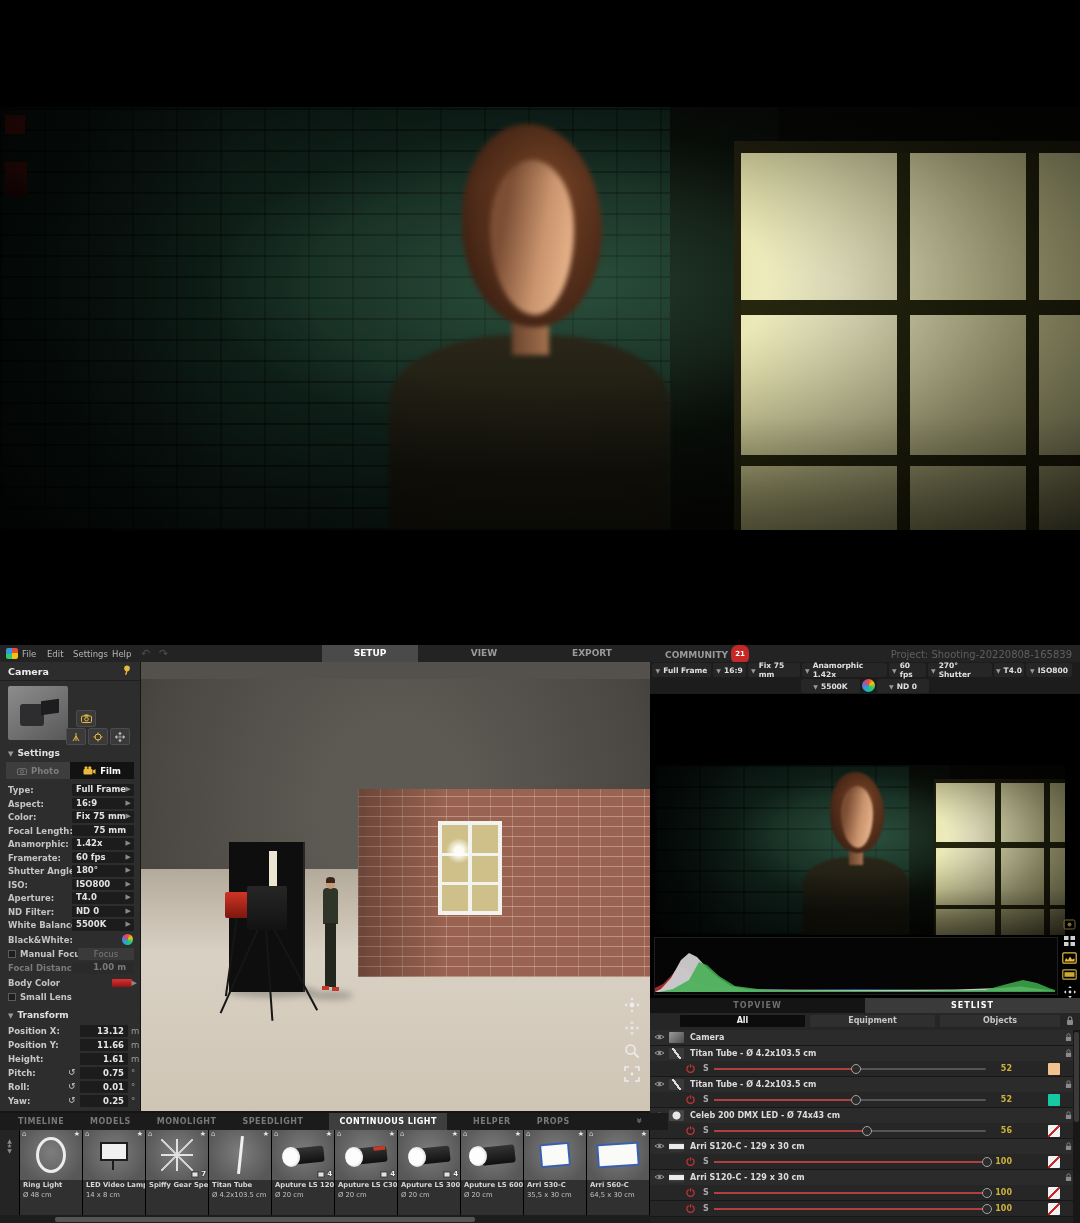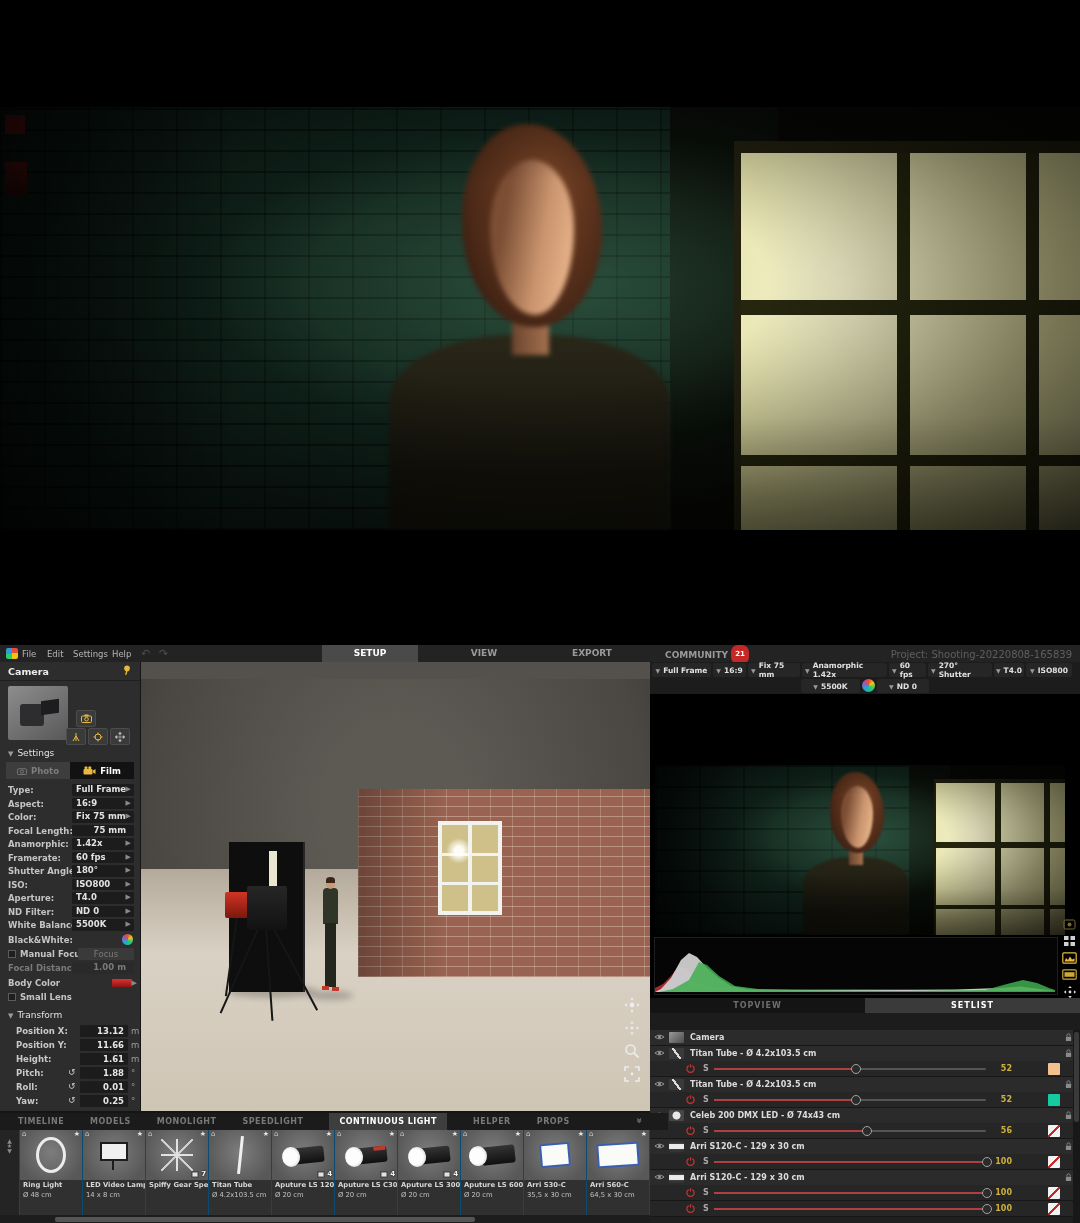--- a/index.html
+++ b/index.html
@@ -51,39 +51,39 @@
   .workspace{position:absolute;left:0;top:662px;width:1080px;height:561px;background:#151515;}
   
   .lpanel{position:absolute;left:0;top:0;width:140px;height:449px;background:#2d2d2d;border-right:1px solid #161616;font-size:8.5px;color:#c9c9c9;}
   .lp-head{position:absolute;left:0;top:0;width:140px;height:18px;border-bottom:1px solid #202020;}
   .lp-title{position:absolute;left:8px;top:4px;font-weight:bold;font-size:9.5px;color:#ececec;}
   .lp-pin{position:absolute;right:8px;top:3px;}
   .camthumb{position:absolute;left:8px;top:24px;width:60px;height:54px;background:linear-gradient(145deg,#8d8d8d,#585858);border-radius:2px;}
   .camthumb:before{content:"";position:absolute;left:12px;top:18px;width:24px;height:22px;background:#2d2d30;border-radius:3px;}
   .camthumb:after{content:"";position:absolute;left:33px;top:14px;width:18px;height:14px;background:#1d1d20;transform:skewY(-8deg);}
   .lp-btn{position:absolute;width:18px;height:15px;background:#3a3a3a;border:1px solid #4c4c4c;border-radius:2px;display:flex;align-items:center;justify-content:center;}
-  .sec-head{position:absolute;left:8px;font-weight:normal;color:#e0e0e0;font-size:9px;}
+  .sec-head{position:absolute;left:8px;font-weight:bold;color:#e0e0e0;font-size:9px;}
   .sec-head .car{color:#9a9a9a;font-size:7px;margin-right:4px;}
   .toggle{position:absolute;left:6px;top:100px;width:128px;height:17px;display:flex;}
   .tg{flex:1;display:flex;align-items:center;justify-content:center;gap:4px;font-weight:bold;}
   .tg.photo{background:#3d3d3d;color:#7d7d7d;}
   .tg.film{background:#121212;color:#fff;}
   .crow{position:absolute;left:0;width:140px;height:13.5px;}
   .crow .lbl{position:absolute;left:8px;top:2px;font-weight:bold;color:#c4c4c4;}
   .crow .val{position:absolute;left:72px;top:1px;width:62px;height:11.5px;background:#1c1c1c;border-radius:1px;color:#e2e2e2;line-height:11.5px;padding-left:4px;box-sizing:border-box;font-weight:bold;}
   .crow .val .arr{position:absolute;right:3px;top:0;color:#8a8a8a;font-size:7px;}
   .crow .val.num{text-align:right;padding-right:8px;padding-left:0;}
   .cb{display:inline-block;width:6px;height:6px;background:#1e1e1e;border:1px solid #5c5c5c;vertical-align:-1px;margin-right:4px;}
   .wheel{display:inline-block;width:11px;height:11px;border-radius:50%;
     background:conic-gradient(#e74c3c,#f1c40f,#2ecc71,#1abc9c,#3498db,#9b59b6,#e74c3c);}
   .focusbtn{position:absolute;left:78px;top:1px;width:56px;height:12px;background:#3a3a3a;color:#7a7a7a;text-align:center;line-height:12px;border-radius:1px;}
   .dis{color:#7a7a7a !important;}
   .swatch-red{position:absolute;left:112px;top:3px;width:20px;height:8px;background:linear-gradient(#e03030,#8c1515);border-radius:1px;}
   .trow{position:absolute;left:0;width:140px;height:14px;}
-  .trow .lbl{position:absolute;left:16px;top:2px;font-weight:bold;}
+  .trow .lbl{position:absolute;left:8px;top:2px;font-weight:bold;}
   .trow .reset{position:absolute;left:68px;top:1px;color:#c9c9c9;font-size:9px;}
   .trow .tval{position:absolute;left:80px;top:1px;width:48px;height:12px;background:#1c1c1c;border-radius:1px;color:#e6e6e6;text-align:right;line-height:12px;padding-right:4px;box-sizing:border-box;font-weight:bold;}
   .trow .unit{position:absolute;left:131px;top:2px;color:#9c9c9c;}
   
   .vp{position:absolute;left:141px;top:0;width:509px;height:449px;background:#54504b;overflow:hidden;}
   .vp-tools{position:absolute;left:0;top:0;width:509px;height:17px;background:#242424;z-index:5;display:flex;align-items:center;gap:9px;padding-left:10px;border-bottom:1px solid #141414;}
   .vpt-sep{width:1px;height:11px;background:#3c3c3c;}
   .studio-lbl{color:#cfcfcf;font-size:8px;font-weight:bold;}
   .studio-track{position:relative;width:50px;height:2px;background:#6a6a6a;border-radius:1px;}
   .studio-knob{position:absolute;left:60%;top:-3px;width:8px;height:8px;border:1px solid #9a9a9a;border-radius:50%;background:#2b2b2b;}
@@ -158,21 +158,21 @@
   .sl-s{position:absolute;left:53px;top:3px;font-size:8px;color:#a8a8a8;font-weight:bold;}
   .sl-track{position:absolute;left:64px;top:6.5px;width:272px;height:2px;background:#555;border-radius:1px;cursor:pointer;}
   .sl-fill{position:absolute;left:0;top:0;height:2px;background:#b04040;}
   .sl-knob{position:absolute;top:-3.5px;width:8px;height:8px;border:1px solid #a2a2a2;border-radius:50%;background:#2b2b2b;margin-left:-4px;}
   .sl-val{position:absolute;left:340px;top:3px;width:22px;text-align:right;font-size:8px;font-weight:bold;color:#ccb13a;}
   .sl-gel{position:absolute;left:398px;top:1.5px;width:12px;height:12px;border-radius:1px;}
   .gel-none{background:#f2f2f2 linear-gradient(135deg,transparent 42%,#c62828 42% 58%,transparent 58%);}
   .sl-scroll{position:absolute;right:0;top:368px;width:7px;height:193px;background:#181818;}
   .sl-scroll i{position:absolute;left:1px;top:2px;width:5px;height:90px;background:#3a3a3a;border-radius:2px;}
   
-  .shelf{position:absolute;left:0;top:451px;width:650px;height:110px;background:#0c4a6e;}
+  .shelf{position:absolute;left:0;top:451px;width:650px;height:110px;background:#000000;}
   .sh-tabs{position:absolute;left:0;top:0;width:650px;height:17px;background:#1b1b1b;display:flex;align-items:center;gap:26px;padding-left:18px;font-size:8px;font-weight:bold;letter-spacing:.5px;color:#787878;}
   .sh-tab{line-height:17px;}
   .sh-tab.active{background:#3e3e3e;color:#fff;padding:0 10px;}
   .sh-chev{position:absolute;right:8px;top:2px;color:#9a9a9a;font-size:10px;transform:rotate(90deg);}
   .sh-strip{position:absolute;left:0;top:17px;width:19px;height:85px;background:#242424;color:#8a8a8a;text-align:center;font-size:6px;line-height:5px;padding-top:8px;box-sizing:border-box;}
   .cards{position:absolute;left:20px;top:17px;width:630px;height:85px;display:flex;gap:1px;}
   .card{width:62px;background:#303030;position:relative;}
   .card-img{position:relative;height:50px;background:radial-gradient(circle at 50% 45%,#7d7d7d,#585858 80%);display:flex;align-items:center;justify-content:center;overflow:hidden;}
   .homeic{position:absolute;left:2px;top:0px;font-size:7px;color:#cfcfcf;}
   .staric{position:absolute;right:2px;top:0px;font-size:7px;color:#e8e8e8;}
@@ -369,21 +369,21 @@
           <span class="unit">m</span>
         </div>
       <div class="trow" style="top:390px">
           <span class="lbl">Height:</span>
           <span class="tval">1.61</span>
           <span class="unit">m</span>
         </div>
       <div class="trow" style="top:404px">
           <span class="lbl">Pitch:</span>
           <span class="reset">↺</span>
-          <span class="tval">1.88</span>
+          <span class="tval">0.75</span>
           <span class="unit">°</span>
         </div>
       <div class="trow" style="top:418px">
           <span class="lbl">Roll:</span>
           <span class="reset">↺</span>
           <span class="tval">0.01</span>
           <span class="unit">°</span>
         </div>
       <div class="trow" style="top:432px">
           <span class="lbl">Yaw:</span>
@@ -550,20 +550,31 @@
                 <path d="M8 1 L10 3.5 H6 Z M8 15 L6 12.5 H10 Z M1 8 L3.5 6 V10 Z M15 8 L12.5 10 V6 Z" fill="#dcdcdc"></path>
                 <circle cx="8" cy="8" r="1.6" fill="#dcdcdc"></circle>
               </svg>
             </span>
         </div>
       </div>
       <div class="vtabs">
         <div class="vtab">TOPVIEW</div>
         <div class="vtab active">SETLIST</div>
       </div>
+      <div class="ftabs">
+        <span class="ftab active" style="left:30px;width:125px">All</span>
+        <span class="ftab" style="left:160px;width:125px">Equipment</span>
+        <span class="ftab" style="left:290px;width:120px">Objects</span>
+        <span class="ftab-lock icon">
+            <svg width="8" height="10" viewBox="0 0 8 10">
+              <rect x="1" y="4" width="6" height="5" rx="1" fill="#8a8a8a"></rect>
+              <path d="M2.2 4 V2.6 A1.8 1.8 0 0 1 5.8 2.6 V4" fill="none" stroke="#8a8a8a" stroke-width="1.1"></path>
+            </svg>
+          </span>
+      </div>
       <div class="setlist">
 
         <div class="sl-row">
           <div class="sl-head">
             <span class="icon eye">
                 <svg width="11" height="8" viewBox="0 0 12 8">
                   <path d="M1 4 Q6 0 11 4 Q6 8 1 4 Z" fill="none" stroke="#9a9a9a"></path>
                   <circle cx="6" cy="4" r="1.6" fill="#9a9a9a"></circle>
                 </svg>
               </span>

